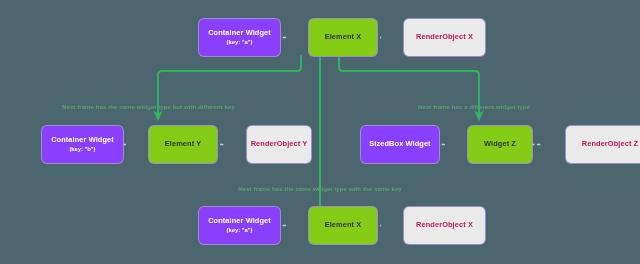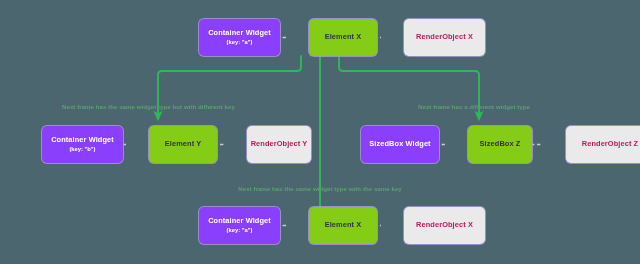--- a/index.html
+++ b/index.html
@@ -161,21 +161,21 @@
     <div class="title">RenderObject Y</div>
   </div>
 
   <div class="annotation" style="left:418px; top:103px;">Next frame has a different widget type</div>
 
   <div class="node widget" style="left:340px; top:126px; width:78px; height:37px;">
     <div class="title">SizedBox Widget</div>
   </div>
 
   <div class="node element" style="left:447px; top:126px; width:64px; height:37px;">
-    <div class="title">SizedBox Z</div>
+    <div class="title">Widget Z</div>
   </div>
 
   <div class="node renderobject" style="left:545px; top:126px; width:88px; height:37px;">
     <div class="title">RenderObject Z</div>
   </div>
 
   <div class="annotation center" style="left:320px; top:185px;">Next frame has the same widget type with the same key</div>
 
   <div class="node widget" style="left:178px; top:207px; width:81px; height:37px;">
     <div class="title">Container Widget</div>

